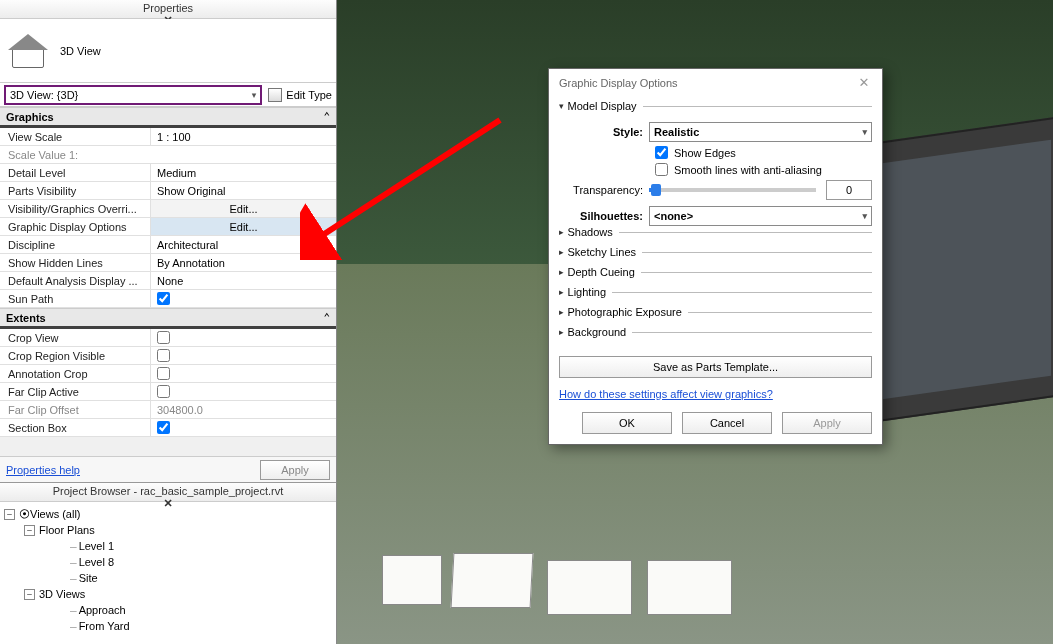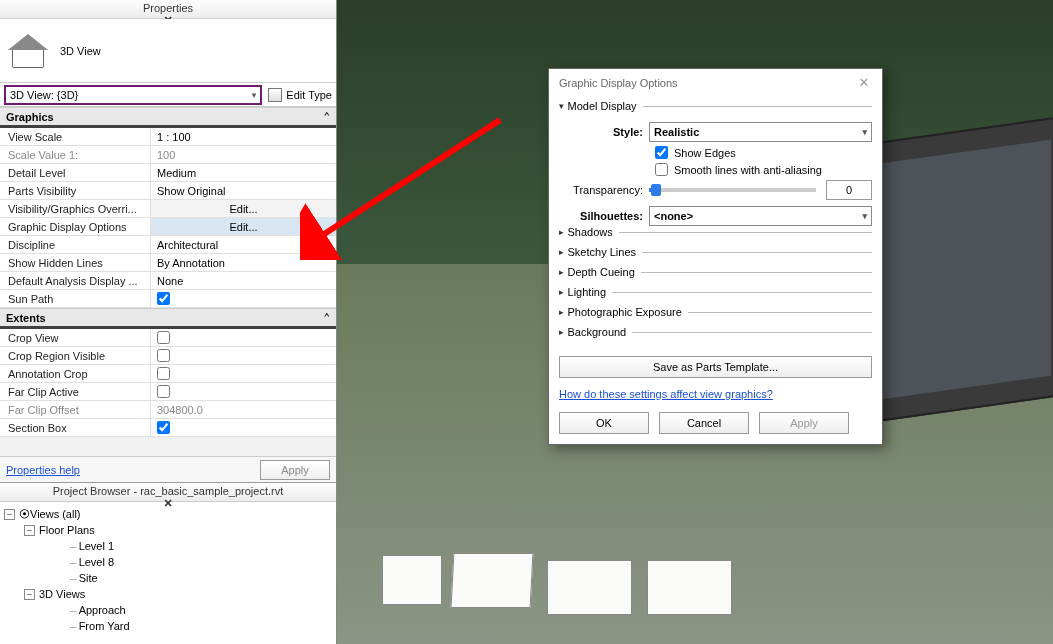--- a/index.html
+++ b/index.html
@@ -78,21 +78,21 @@
 .dlg-field .lbl { width: 90px; text-align: right; padding-right: 6px; }
 .dlg-field .sel { flex:1; border:1px solid #8a8a8a; height: 20px; background: #fff; padding: 0 4px; display:flex; align-items:center; justify-content:space-between; }
 .dlg-check { display:flex; align-items:center; gap:6px; margin: 4px 0 4px 96px; }
 .dlg-check input { width:13px; height:13px; }
 .slider-row { display:flex; align-items:center; }
 .slider-row .lbl { width:90px; text-align:right; padding-right:6px; }
 .slider { flex:1; height:4px; background:#ccc; position:relative; margin-right:10px; }
 .slider .fill { position:absolute; left:0; top:0; bottom:0; width:6px; background:#2b7de9; }
 .slider .thumb { position:absolute; left:2px; top:-4px; width:10px; height:12px; background:#2b7de9; border-radius:2px; }
 .num-box { width:46px; border:1px solid #999; height:20px; text-align:center; display:flex; align-items:center; justify-content:center; background:#fff; }
-.dlg-actions { display:flex; gap:10px; justify-content:flex-start; margin-top:12px; }
+.dlg-actions { display:flex; gap:10px; justify-content:flex-end; margin-top:12px; }
 .dlg-actions button, .wide-btn { height:22px; border:1px solid #999; background:linear-gradient(#fff,#eee); padding: 0 8px; }
 .dlg-actions button { width: 90px; }
 .dlg-actions button.disabled { color:#999; }
 .wide-btn { width: 100%; margin-top: 10px; }
 .help-link { display:block; margin-top:10px; color:#1a4fd6; }
 
 
 .arrow { position: absolute; left: 300px; top: 110px; width: 220px; height: 150px; z-index: 5; pointer-events:none; }
 
 .chev-down { font-size: 9px; color: #555; }
@@ -135,21 +135,20 @@
       <span>Graphics</span>
       <span class="chev">⌃</span>
     </div>
     <div class="prop-grid">
       <div class="prop-row">
           <div class="k">View Scale</div>
           <div class="v">1 : 100</div>
         </div>
       <div class="prop-row">
           <div class="k dim">Scale Value    1:</div>
-          <div class="v" style="color:#888">100</div>
         </div>
       <div class="prop-row">
           <div class="k">Detail Level</div>
           <div class="v">Medium</div>
         </div>
       <div class="prop-row">
           <div class="k">Parts Visibility</div>
           <div class="v">Show Original</div>
         </div>
       <div class="prop-row">

